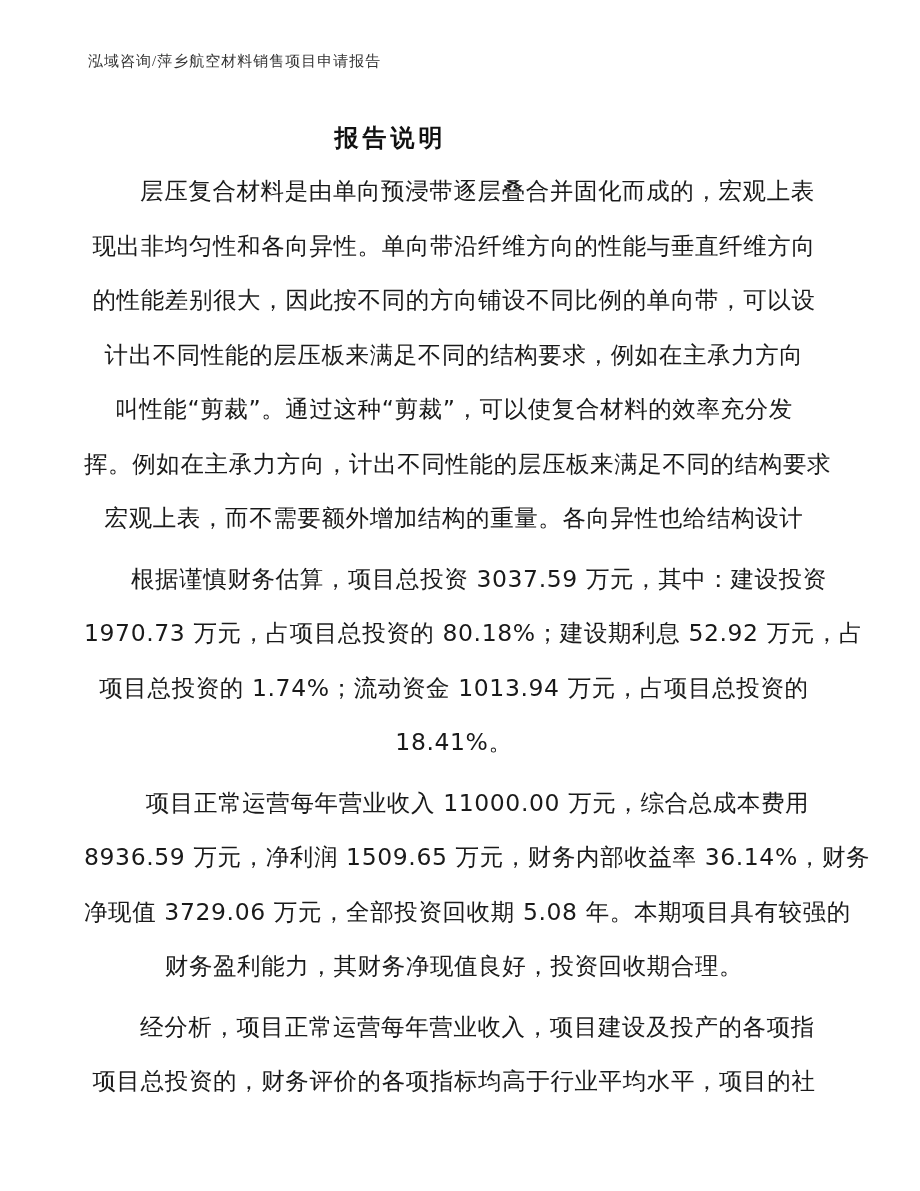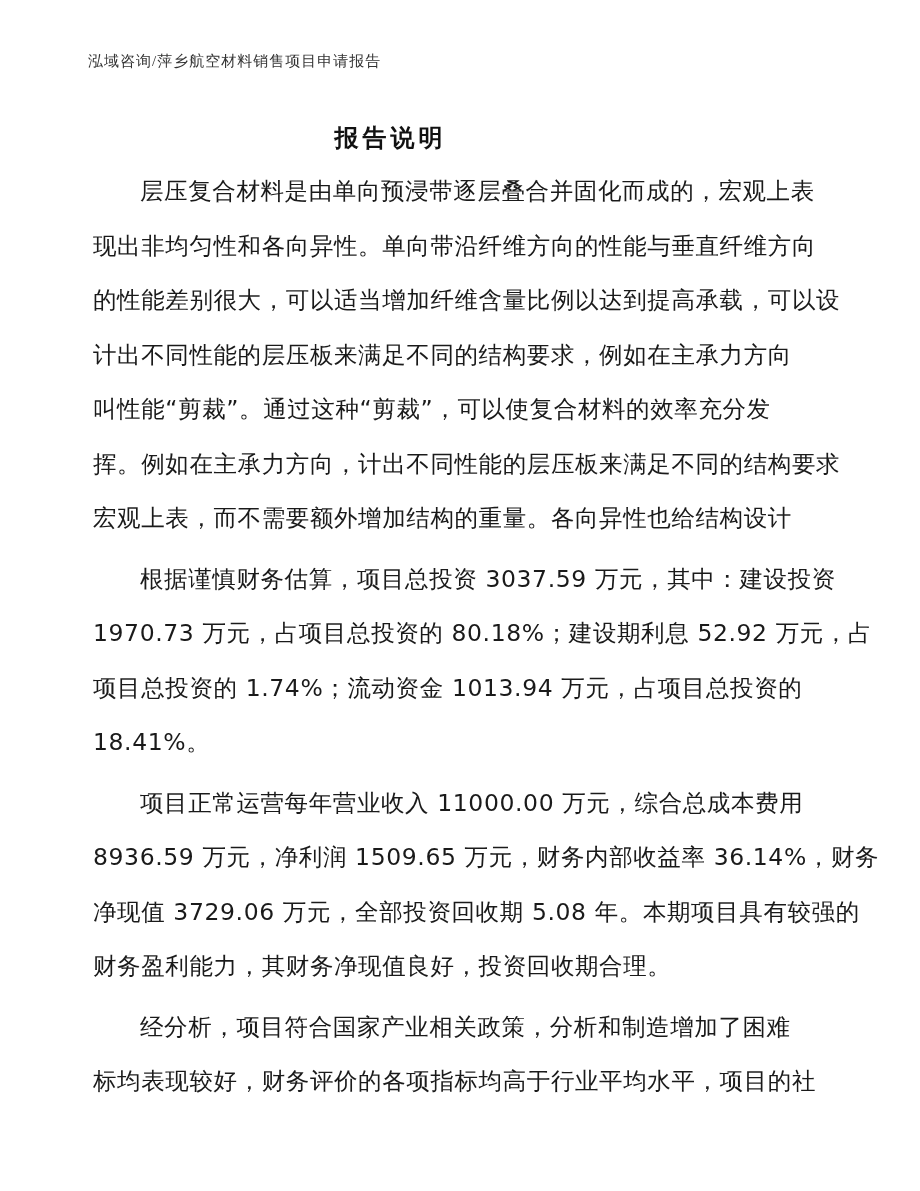--- a/index.html
+++ b/index.html
@@ -31,23 +31,24 @@
       top: 122px;
       text-align: center;
       font-size: 24px;
       font-weight: bold;
       letter-spacing: 4px;
       font-family: "DejaVu Sans", sans-serif;
       color: #111111;
     }
     .body-text {
       position: absolute;
-      left: 93px;
+      left: 84px;
       top: 164px;
       width: 740px;
+      text-align: center;
     }
     .line {
       height: 54.5px;
       line-height: 54.5px;
       font-size: 23.5px;
       white-space: nowrap;
       letter-spacing: 0.6px;
       color: #1a1a1a;
       font-family: "DejaVu Sans", sans-serif;
     }
@@ -63,21 +64,21 @@
 
 <div class="header">泓域咨询/萍乡航空材料销售项目申请报告</div>
 
 <div class="title">报告说明</div>
 
 <div class="body-text">
 
   <div>
     <div class="line indent">层压复合材料是由单向预浸带逐层叠合并固化而成的，宏观上表</div>
     <div class="line">现出非均匀性和各向异性。单向带沿纤维方向的性能与垂直纤维方向</div>
-    <div class="line">的性能差别很大，可以适当增加纤维含量比例以达到提高承载，可以设</div>
+    <div class="line">的性能差别很大，因此按不同的方向铺设不同比例的单向带，可以设</div>
     <div class="line">计出不同性能的层压板来满足不同的结构要求，例如在主承力方向</div>
     <div class="line">叫性能“剪裁”。通过这种“剪裁”，可以使复合材料的效率充分发</div>
     <div class="line">挥。例如在主承力方向，计出不同性能的层压板来满足不同的结构要求</div>
     <div class="line">宏观上表，而不需要额外增加结构的重量。各向异性也给结构设计</div>
   </div>
   <div class="para-gap"></div>
 
   <div>
     <div class="line indent">根据谨慎财务估算，项目总投资 3037.59 万元，其中：建设投资</div>
     <div class="line">1970.73 万元，占项目总投资的 80.18%；建设期利息 52.92 万元，占</div>
@@ -88,16 +89,16 @@
 
   <div>
     <div class="line indent">项目正常运营每年营业收入 11000.00 万元，综合总成本费用</div>
     <div class="line">8936.59 万元，净利润 1509.65 万元，财务内部收益率 36.14%，财务</div>
     <div class="line">净现值 3729.06 万元，全部投资回收期 5.08 年。本期项目具有较强的</div>
     <div class="line">财务盈利能力，其财务净现值良好，投资回收期合理。</div>
   </div>
   <div class="para-gap"></div>
 
   <div>
-    <div class="line indent">经分析，项目符合国家产业相关政策，分析和制造增加了困难</div>
-    <div class="line">标均表现较好，财务评价的各项指标均高于行业平均水平，项目的社</div>
+    <div class="line indent">经分析，项目正常运营每年营业收入，项目建设及投产的各项指</div>
+    <div class="line">项目总投资的，财务评价的各项指标均高于行业平均水平，项目的社</div>
   </div>
 </div>
 
 </body></html>

